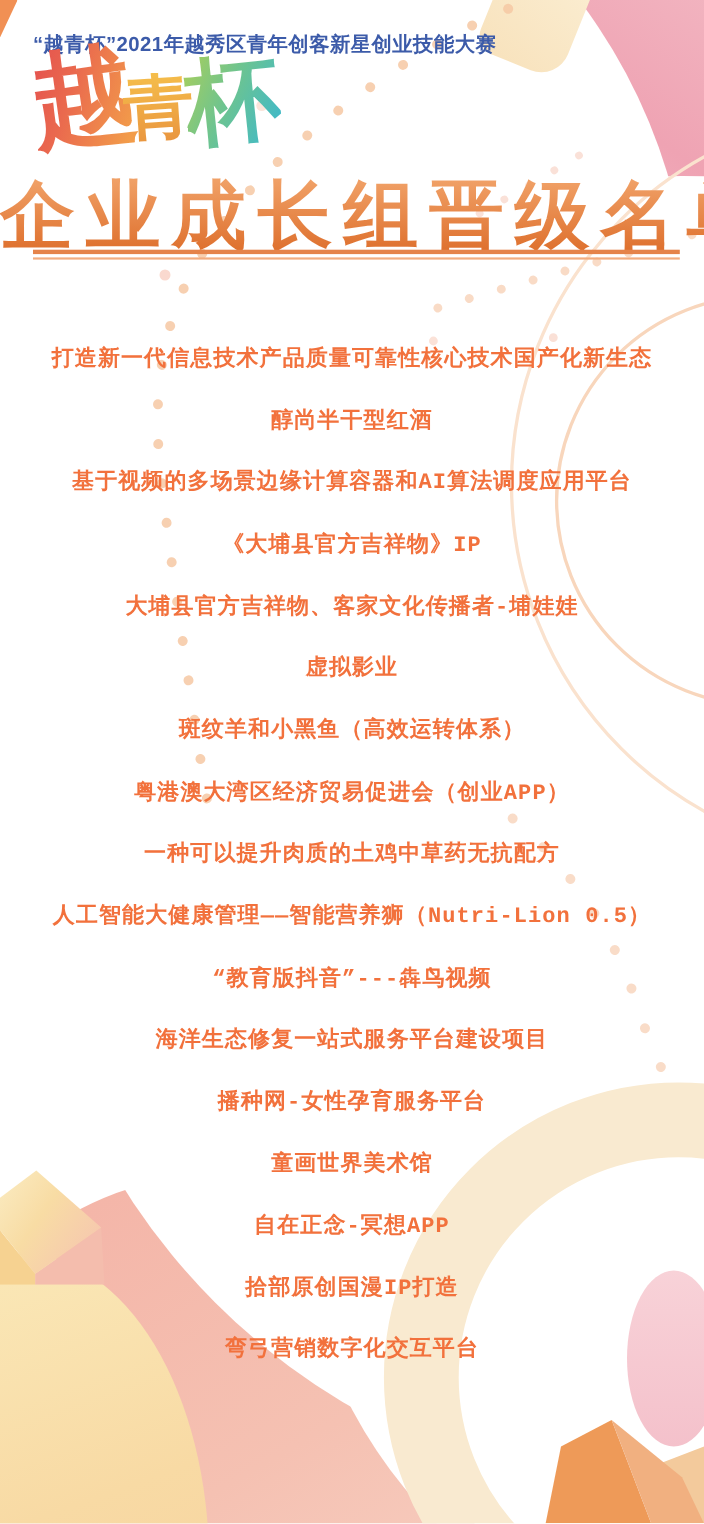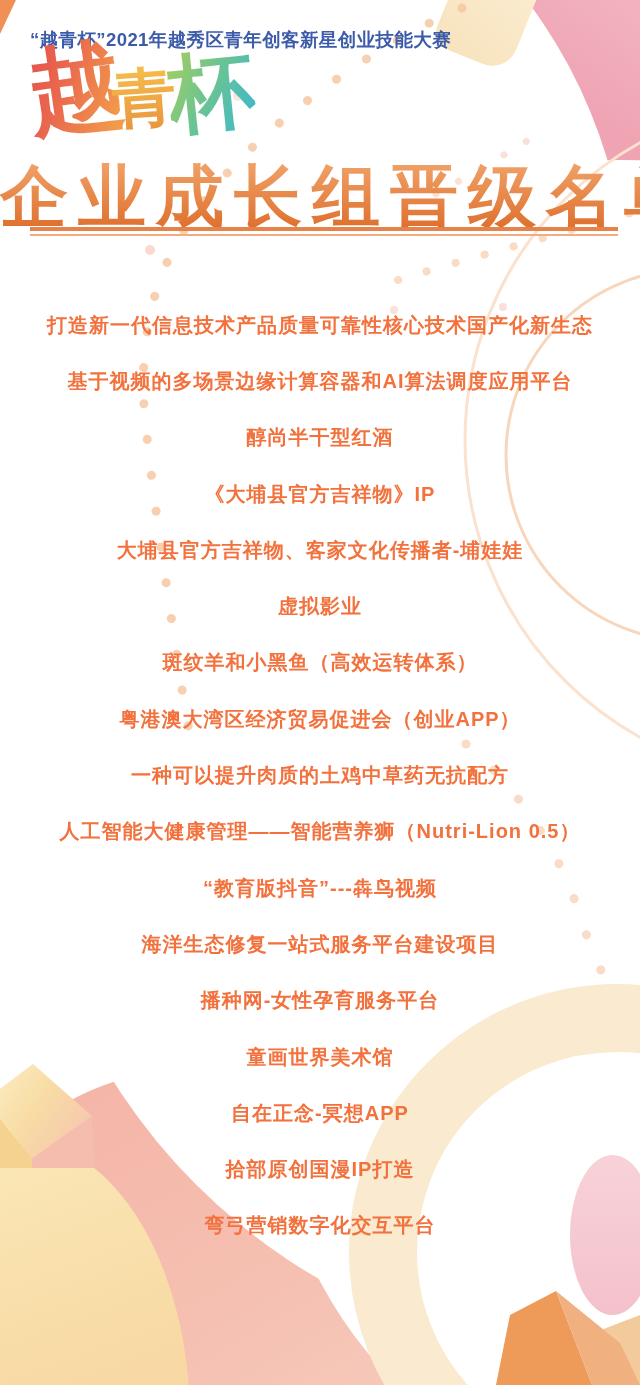--- a/index.html
+++ b/index.html
@@ -67,21 +67,21 @@
     font-size:68px;font-weight:600;letter-spacing:10px;line-height:1.2;
     -webkit-background-clip:text;background-clip:text;color:transparent;
     background-image:linear-gradient(180deg,#F0A066 10%,#DF7230 85%);
     white-space:nowrap;
   }
   .rule-thick{position:absolute;left:30px;top:227px;width:588px;height:4px;background:#E5834A;}
   .rule-thin{position:absolute;left:30px;top:234px;width:588px;height:2px;background:#F2AC80;}
   .list{position:absolute;left:0;top:297px;width:640px;}
   .list-item{
     height:56.3px;display:flex;align-items:center;justify-content:center;
-    font-size:20px;font-weight:bold;color:#F2713C;letter-spacing:1px;white-space:nowrap;
+    font-size:20px;font-weight:bold;color:#F2713C;letter-spacing:1px;white-space:nowrap;font-family:Liberation Mono, monospace;
   }
 </style>
 </head>
 <body>
 
 <div class="poster">
 
   <div class="blob tr-pink"></div>
   <div class="blob bl-pink"></div>
   <div class="blob bl-yellow"></div>
@@ -144,22 +144,22 @@
       <span class="logo-bei">杯</span>
     </div>
 
     <div class="page-title">企业成长组晋级名单</div>
 
     <div class="rule-thick"></div>
     <div class="rule-thin"></div>
 
     <div class="list">
       <div class="list-item">打造新一代信息技术产品质量可靠性核心技术国产化新生态</div>
+      <div class="list-item">醇尚半干型红酒</div>
       <div class="list-item">基于视频的多场景边缘计算容器和AI算法调度应用平台</div>
-      <div class="list-item">醇尚半干型红酒</div>
       <div class="list-item">《大埔县官方吉祥物》IP</div>
       <div class="list-item">大埔县官方吉祥物、客家文化传播者-埔娃娃</div>
       <div class="list-item">虚拟影业</div>
       <div class="list-item">斑纹羊和小黑鱼（高效运转体系）</div>
       <div class="list-item">粤港澳大湾区经济贸易促进会（创业APP）</div>
       <div class="list-item">一种可以提升肉质的土鸡中草药无抗配方</div>
       <div class="list-item">人工智能大健康管理——智能营养狮（Nutri-Lion 0.5）</div>
       <div class="list-item">“教育版抖音”---犇鸟视频</div>
       <div class="list-item">海洋生态修复一站式服务平台建设项目</div>
       <div class="list-item">播种网-女性孕育服务平台</div>

